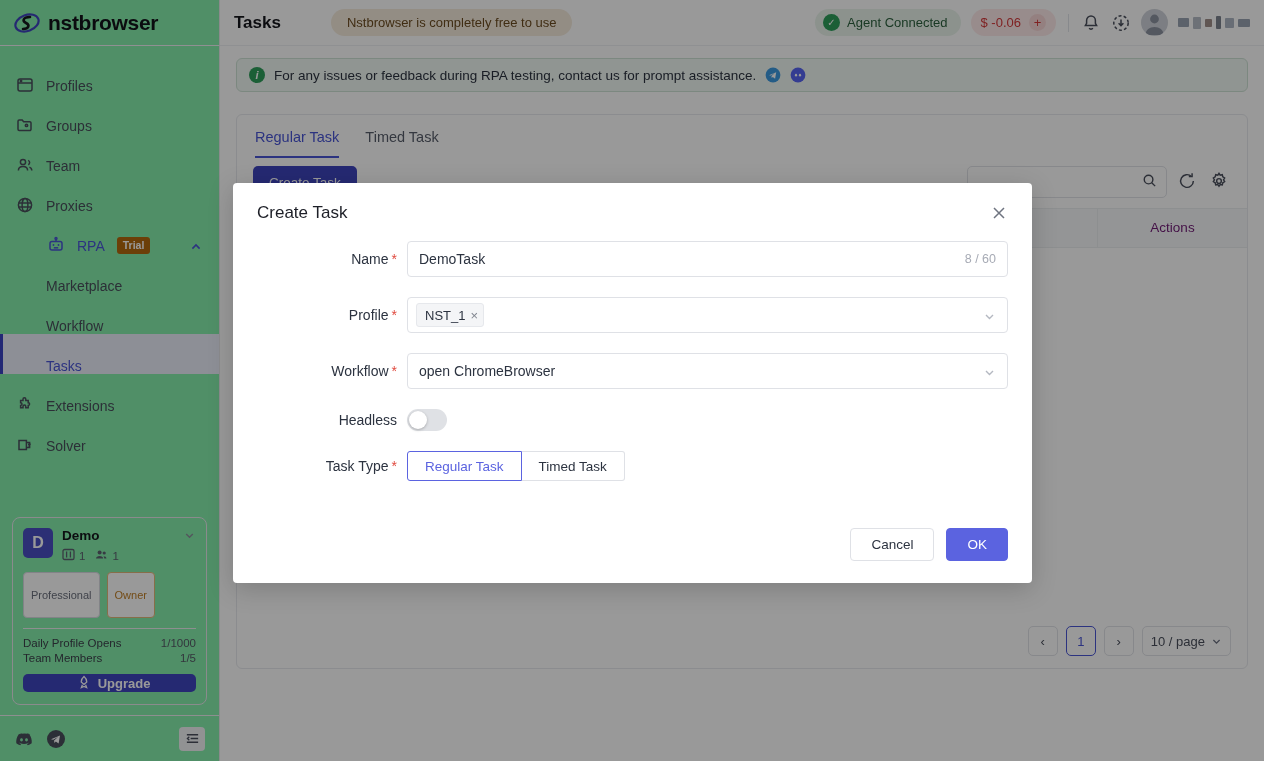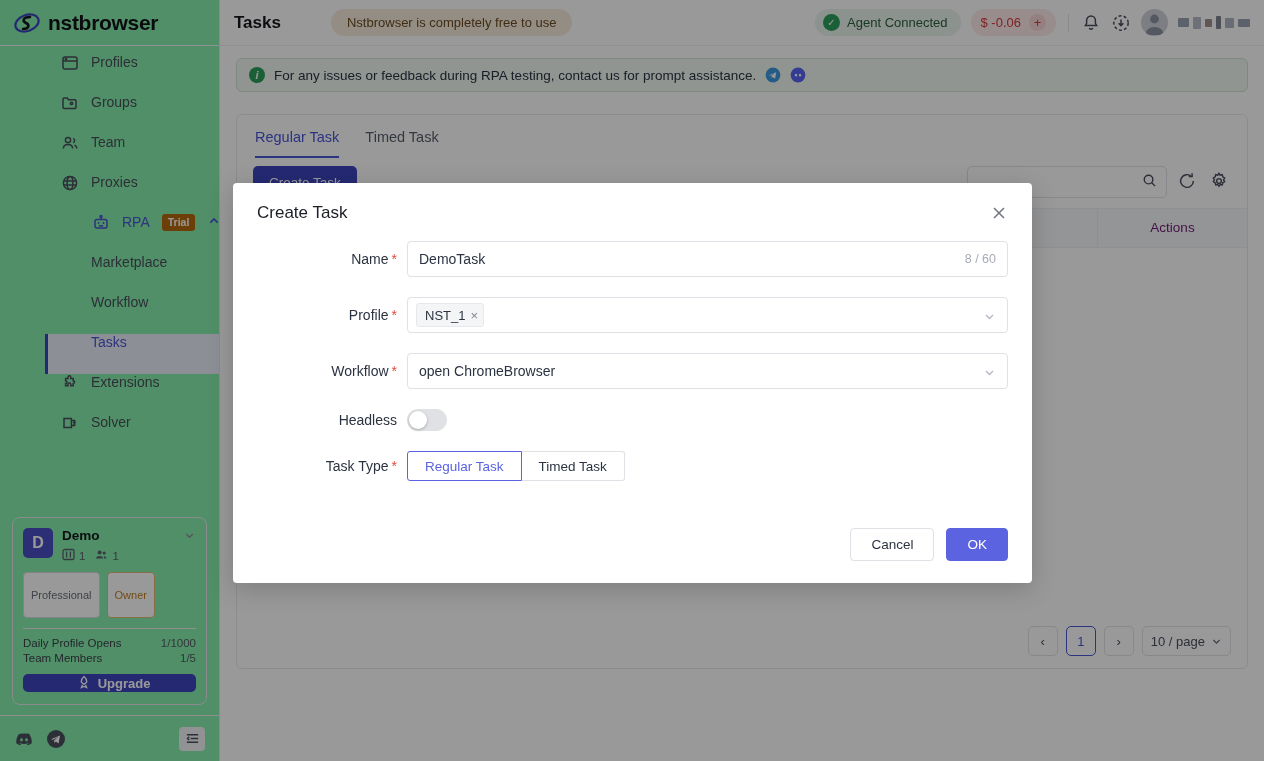--- a/index.html
+++ b/index.html
@@ -23,24 +23,23 @@
   .brand {
     height: 46px; display: flex; align-items: center; gap: 8px;
     padding: 0 14px; border-bottom: 1px solid #eef0f3;
   }
   .brand-logo { width: 26px; height: 26px; flex: 0 0 26px; }
   .brand-name {
     font-size: 21px; font-weight: 700; color: #13131a; letter-spacing: -.3px;
   }
   .nav { flex: 1 1 auto; padding-top: 8px; overflow: hidden; }
   .nav-item {
-    height: 40px; display: flex; align-items: flex-start; gap: 12px;
+    height: 40px; display: flex; align-items: flex-end; gap: 12px;
     padding: 0 16px; color: #4a4f5c; font-size: 14px; cursor: pointer;
     position: relative;
-    margin-left: 45px;
   }
   .nav-item .ico { width: 18px; height: 18px; flex: 0 0 18px; display:block; }
   .nav-sub { padding-left: 46px; gap: 0; }
   .nav-item.active {
     background: #eceefb; color: #4a56d6; font-weight: 400;
   }
   .nav-item.active::before {
     content: ""; position: absolute; left: 0; top: 0; bottom: 0;
     width: 3px; background: #3b44c4;
   }

